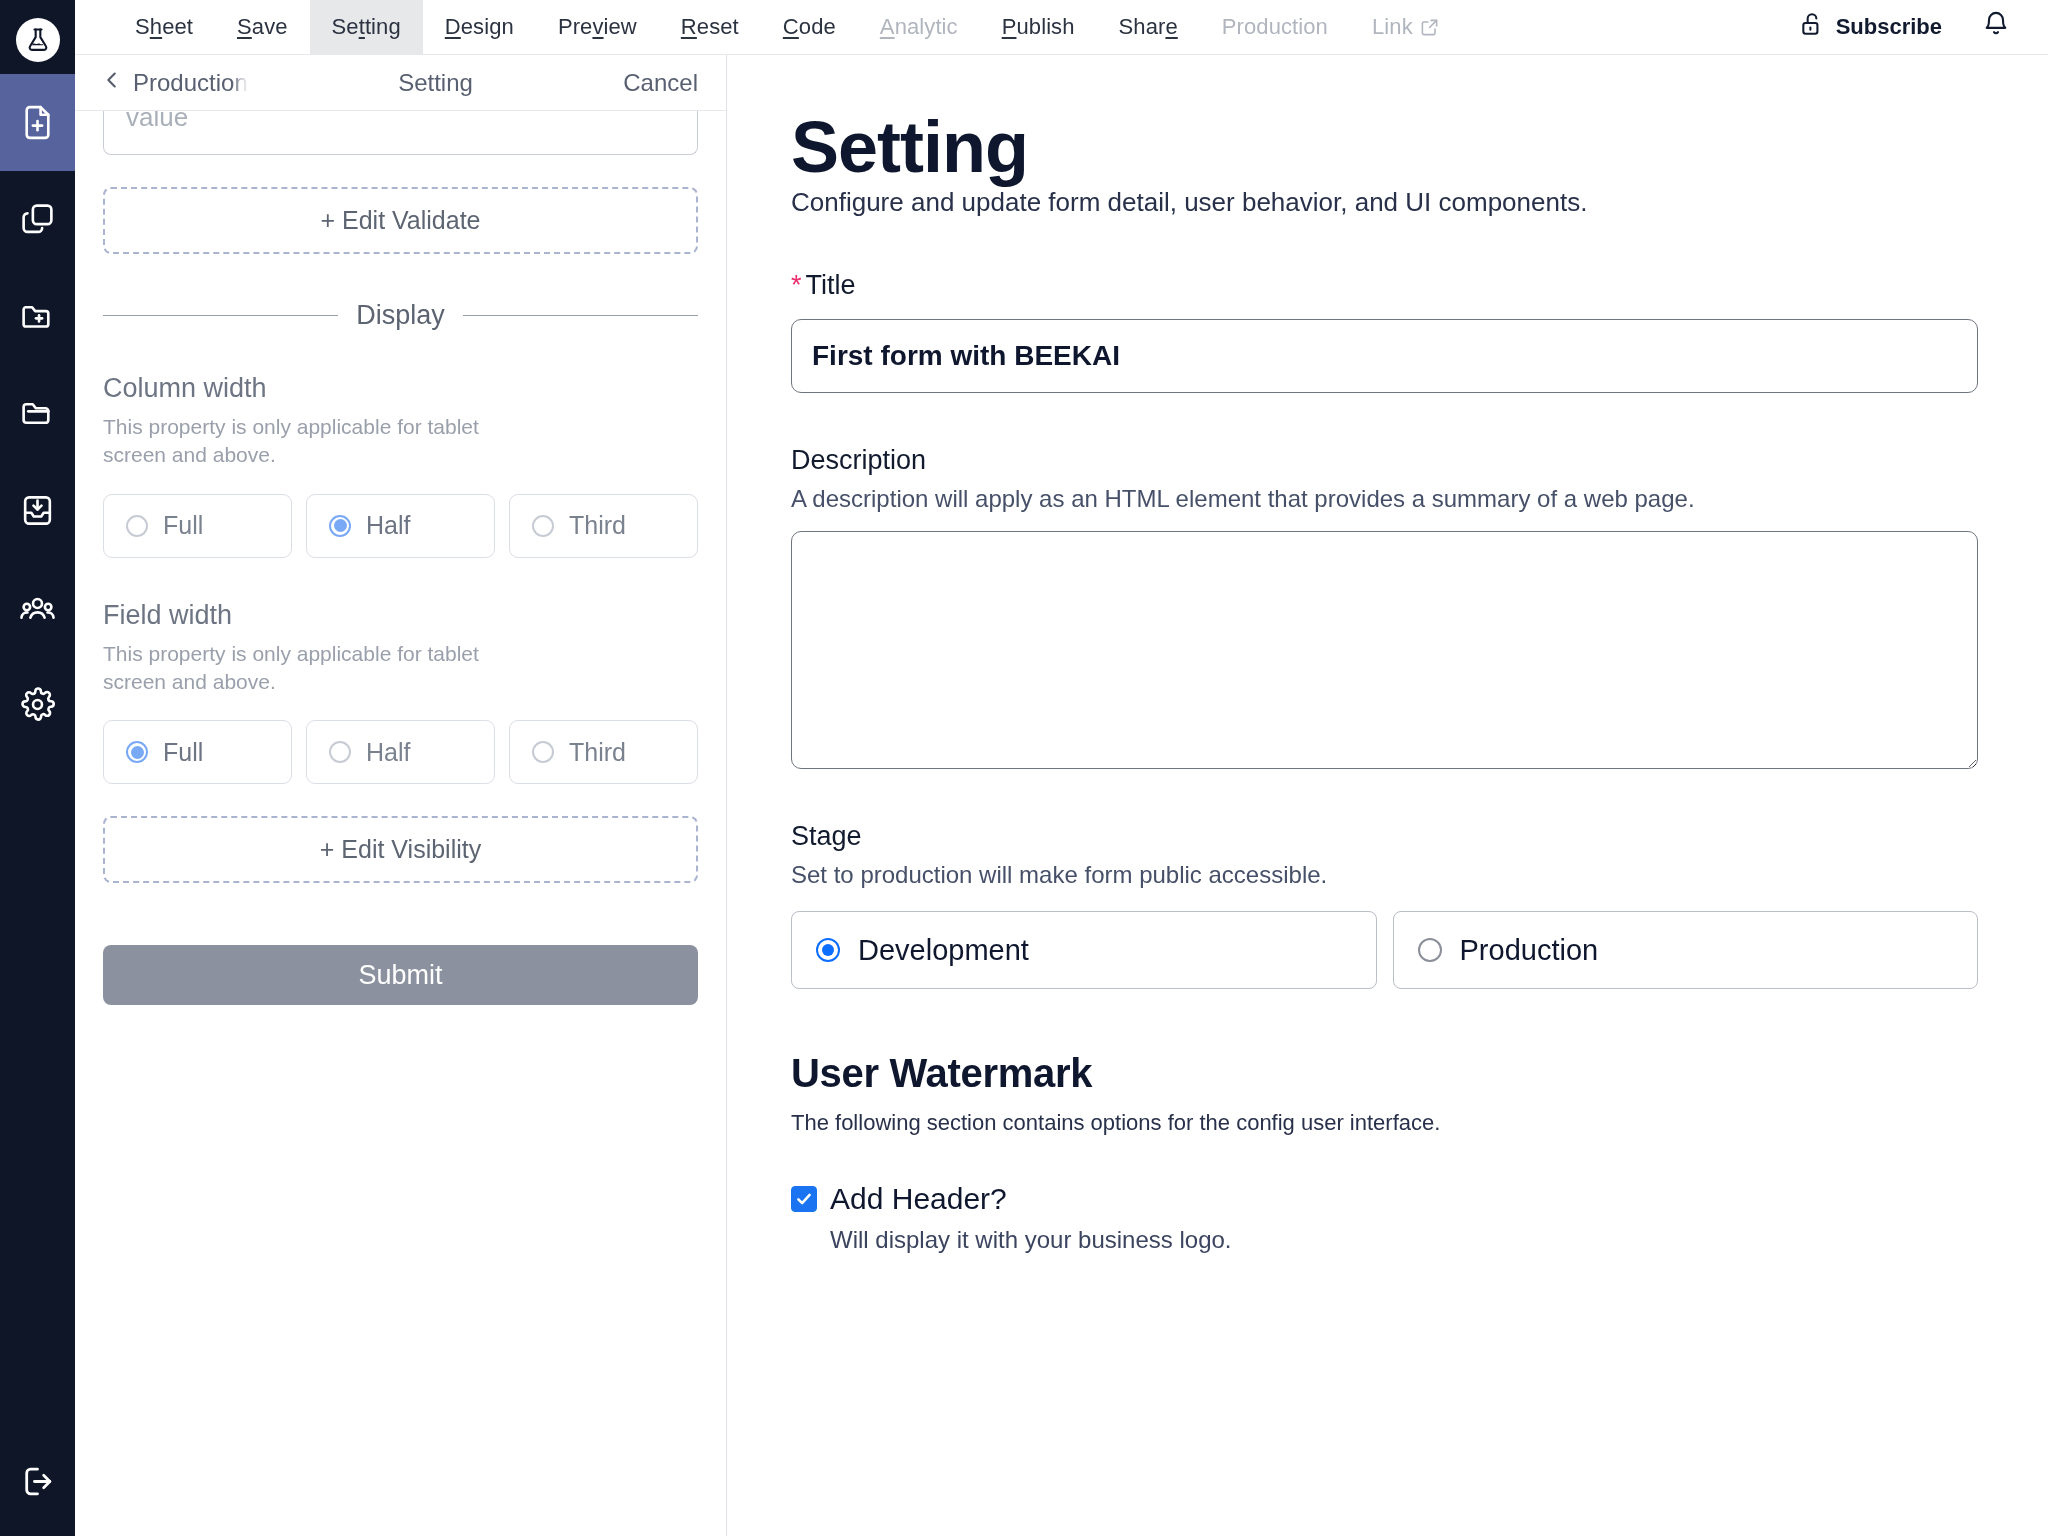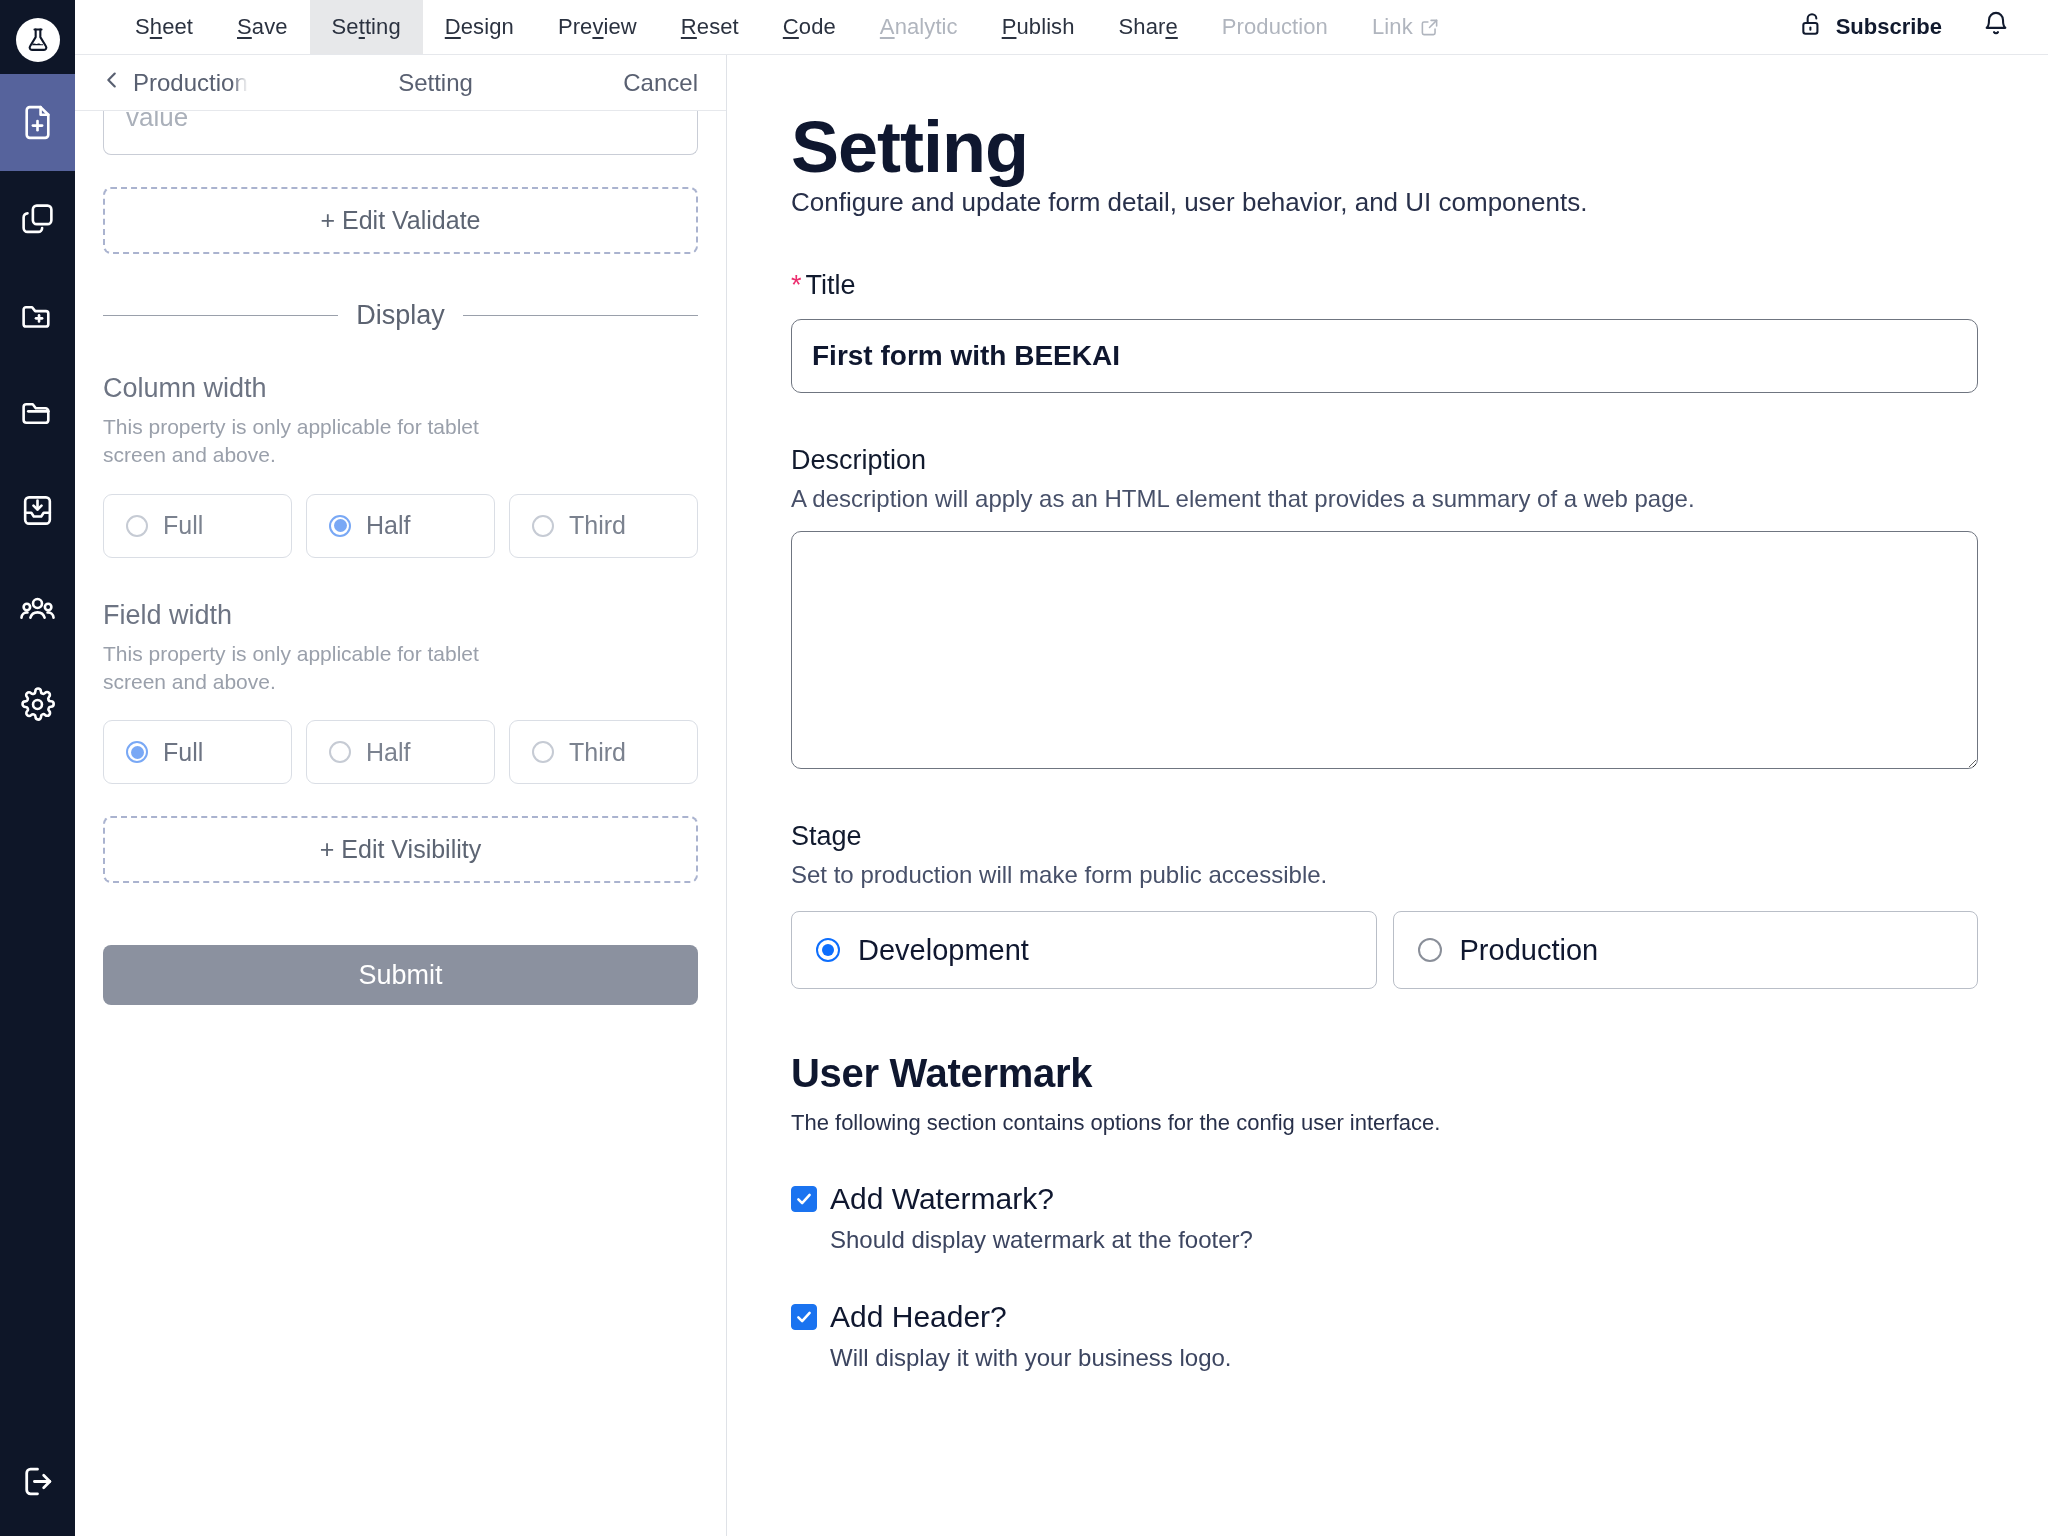--- a/index.html
+++ b/index.html
@@ -453,31 +453,20 @@
             <div class="stage-card">
               <span class="radio-native"></span>
               <span class="sl">Production</span>
             </div>
           </div>
         </div>
 
         <div class="section-h">User Watermark</div>
         <div class="section-sub">The following section contains options for the config user interface.</div>
 
-        <div class="check-item">
-          <div class="check-line">
-            <span class="cbox">
-              <svg viewBox="0 0 24 24" fill="none" stroke="#ffffff" stroke-width="3.4" stroke-linecap="round" stroke-linejoin="round">
-                  <path d="M4.5 12.5l5 5 10-11"></path>
-                </svg>
-            </span>
-            <span class="check-label">Add Watermark?</span>
-          </div>
-          <div class="check-note">Should display watermark at the footer?</div>
-        </div>
 
         <div class="check-item">
           <div class="check-line">
             <span class="cbox">
               <svg viewBox="0 0 24 24" fill="none" stroke="#ffffff" stroke-width="3.4" stroke-linecap="round" stroke-linejoin="round">
                   <path d="M4.5 12.5l5 5 10-11"></path>
                 </svg>
             </span>
             <span class="check-label">Add Header?</span>
           </div>

